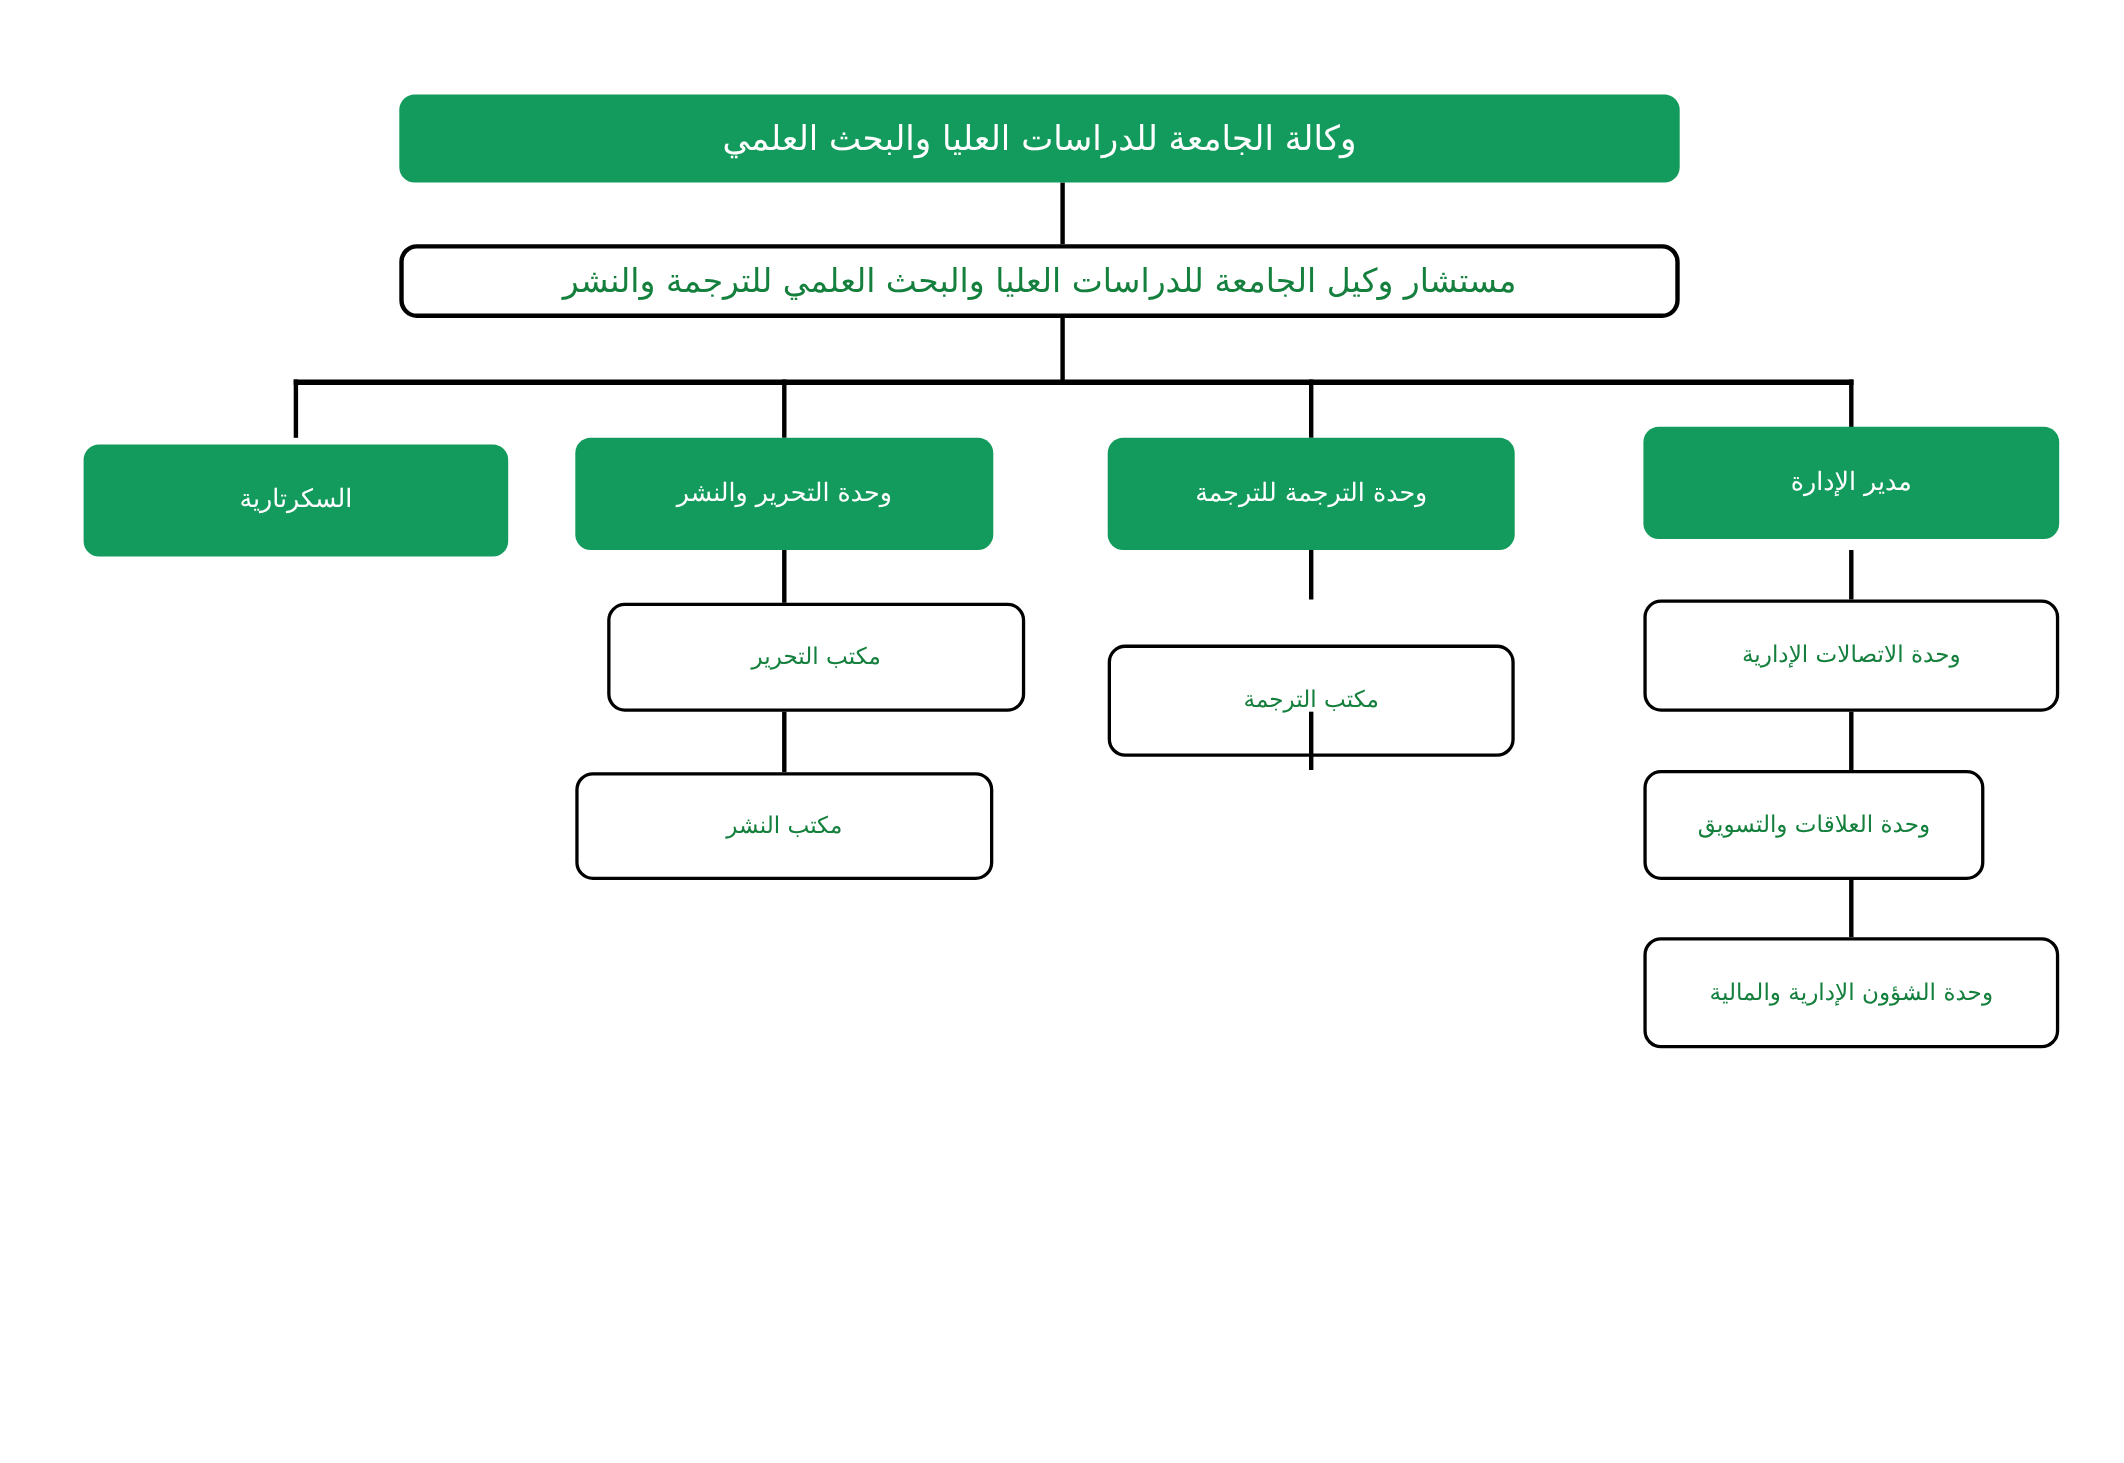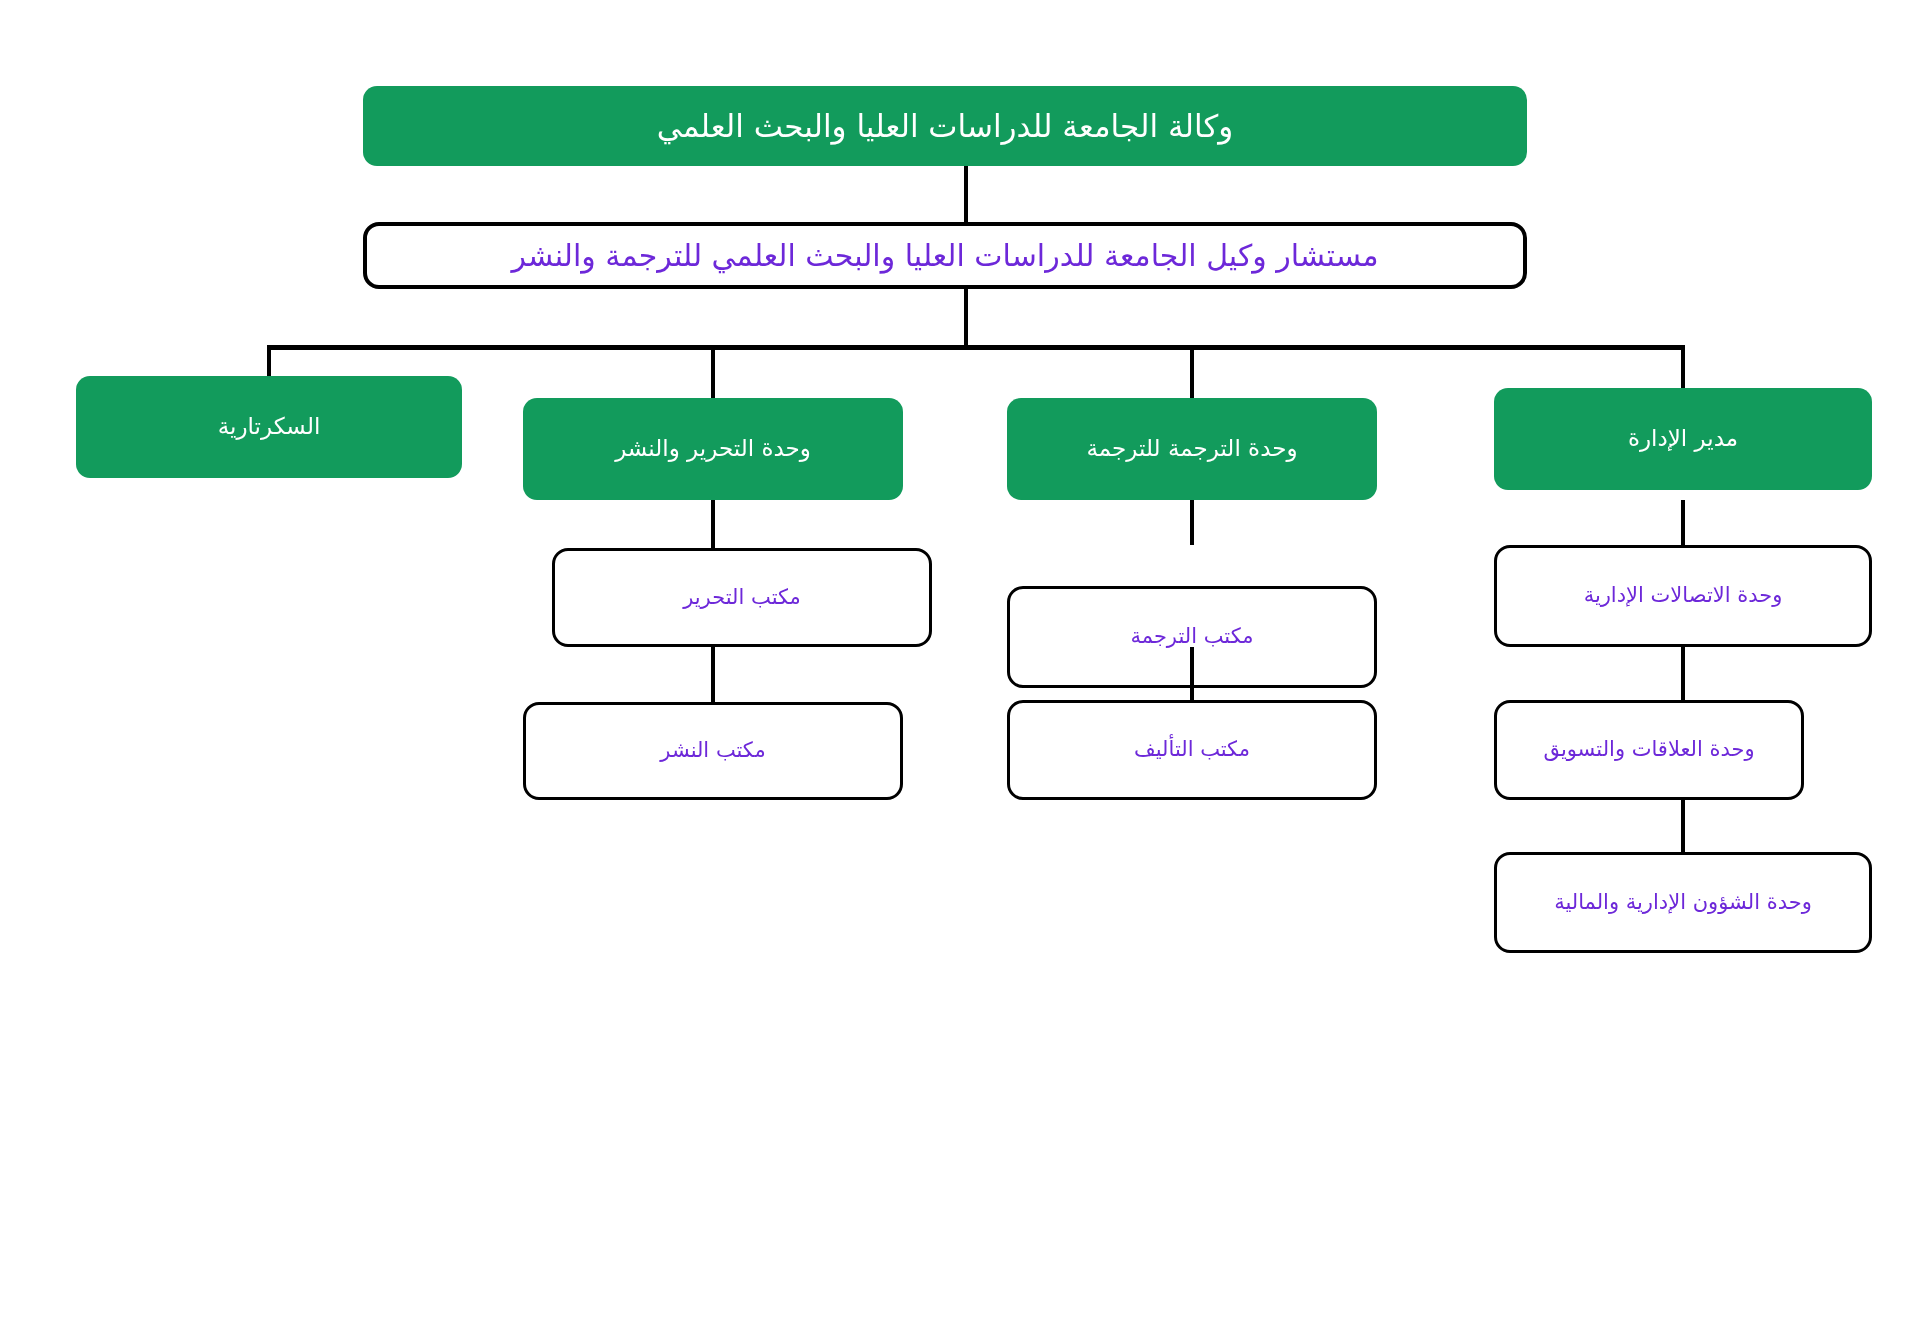--- a/index.html
+++ b/index.html
@@ -26,21 +26,21 @@
     line-height: 1.3;
   }
   .node.green {
     background: #129B5C;
     color: #ffffff;
     border-radius: 14px;
     border: none;
   }
   .node.white {
     background: #ffffff;
-    color: #6d28d9;
+    color: #15803d;
     border: 4px solid #000000;
     border-radius: 16px;
   }
   .node.lvl1 { font-size: 31px; }
   .node.lvl2 { font-size: 30px; }
   .node.lvl3 { font-size: 23px; }
   .node.lvl4 { font-size: 21px; }
   .line {
     position: absolute;
     background: #000000;
@@ -59,37 +59,36 @@
 
   <div class="line" style="left:964px; top:289px; width:4px; height:58px;"></div>
 
   <div class="line" style="left:267px; top:345px; width:1418px; height:5px;"></div>
 
   <div class="line" style="left:267px; top:345px; width:4px; height:53px;"></div>
   <div class="line" style="left:711px; top:345px; width:4px; height:53px;"></div>
   <div class="line" style="left:1190px; top:345px; width:4px; height:53px;"></div>
   <div class="line" style="left:1681px; top:345px; width:4px; height:53px;"></div>
 
-  <div class="node green lvl3" style="left:76px; top:376px; width:386px; height:102px;">السكرتارية</div>
+  <div class="node green lvl3" style="left:76px; top:404px; width:386px; height:102px;">السكرتارية</div>
 
   <div class="node green lvl3" style="left:523px; top:398px; width:380px; height:102px;">وحدة التحرير والنشر</div>
 
   <div class="node green lvl3" style="left:1007px; top:398px; width:370px; height:102px;">وحدة الترجمة للترجمة</div>
 
   <div class="node green lvl3" style="left:1494px; top:388px; width:378px; height:102px;">مدير الإدارة</div>
 
   <div class="line" style="left:711px; top:500px; width:4px; height:48px;"></div>
   <div class="node white lvl4" style="left:552px; top:548px; width:380px; height:99px; border-width:3.5px;">مكتب التحرير</div>
   <div class="line" style="left:711px; top:647px; width:4px; height:55px;"></div>
   <div class="node white lvl4" style="left:523px; top:702px; width:380px; height:98px; border-width:3.5px;">مكتب النشر</div>
 
   <div class="line" style="left:1190px; top:500px; width:4px; height:45px;"></div>
   <div class="node white lvl4" style="left:1007px; top:545px; width:370px; height:102px; border-width:3.5px;margin-top:41px;">مكتب الترجمة</div>
   <div class="line" style="left:1190px; top:647px; width:4px; height:53px;"></div>
-  <div class="node white lvl4" style="left:1007px; top:700px; width:370px; height:100px; border-width:3.5px;">مكتب التأليف</div>
 
   <div class="line" style="left:1681px; top:500px; width:4px; height:45px;"></div>
   <div class="node white lvl4" style="left:1494px; top:545px; width:378px; height:102px; border-width:3.5px;">وحدة الاتصالات الإدارية</div>
   <div class="line" style="left:1681px; top:647px; width:4px; height:53px;"></div>
   <div class="node white lvl4" style="left:1494px; top:700px; width:310px; height:100px; border-width:3.5px;">وحدة العلاقات والتسويق</div>
   <div class="line" style="left:1681px; top:800px; width:4px; height:52px;"></div>
   <div class="node white lvl4" style="left:1494px; top:852px; width:378px; height:101px; border-width:3.5px;">وحدة الشؤون الإدارية والمالية</div>
 
 </div>
 

